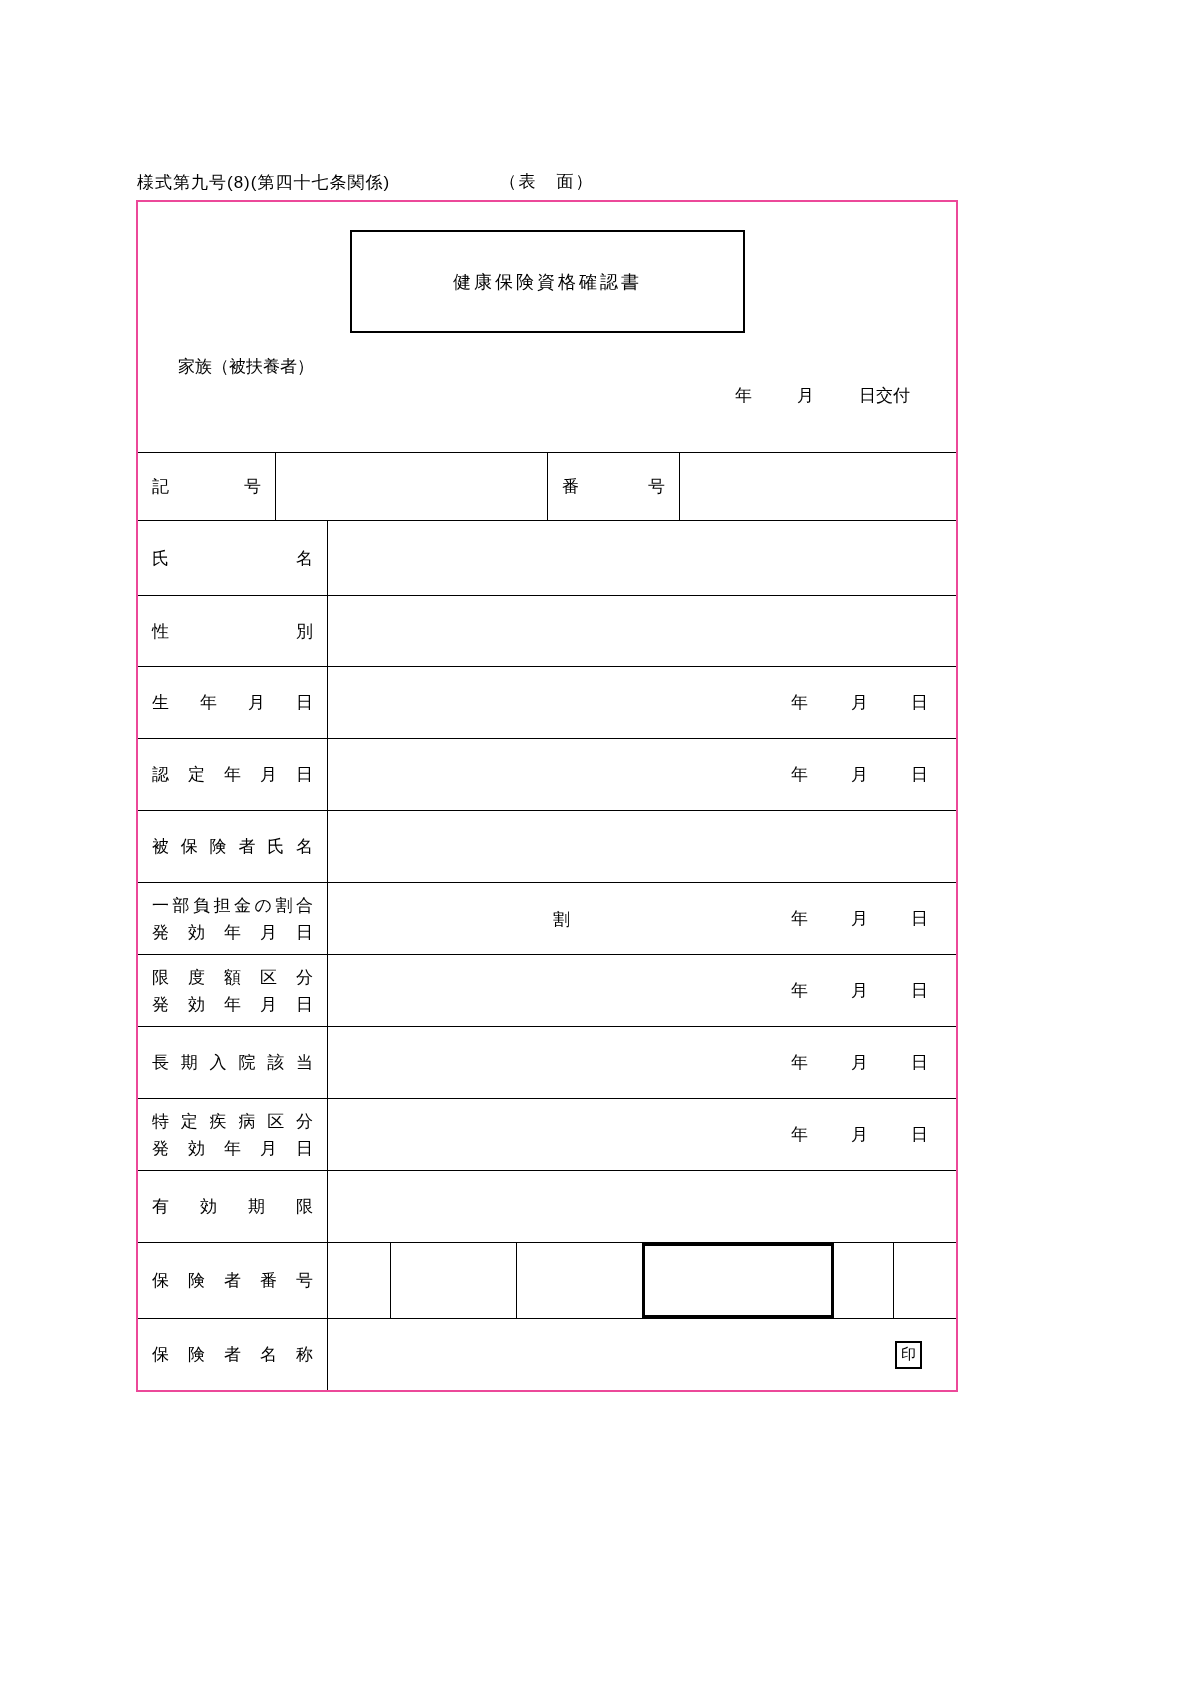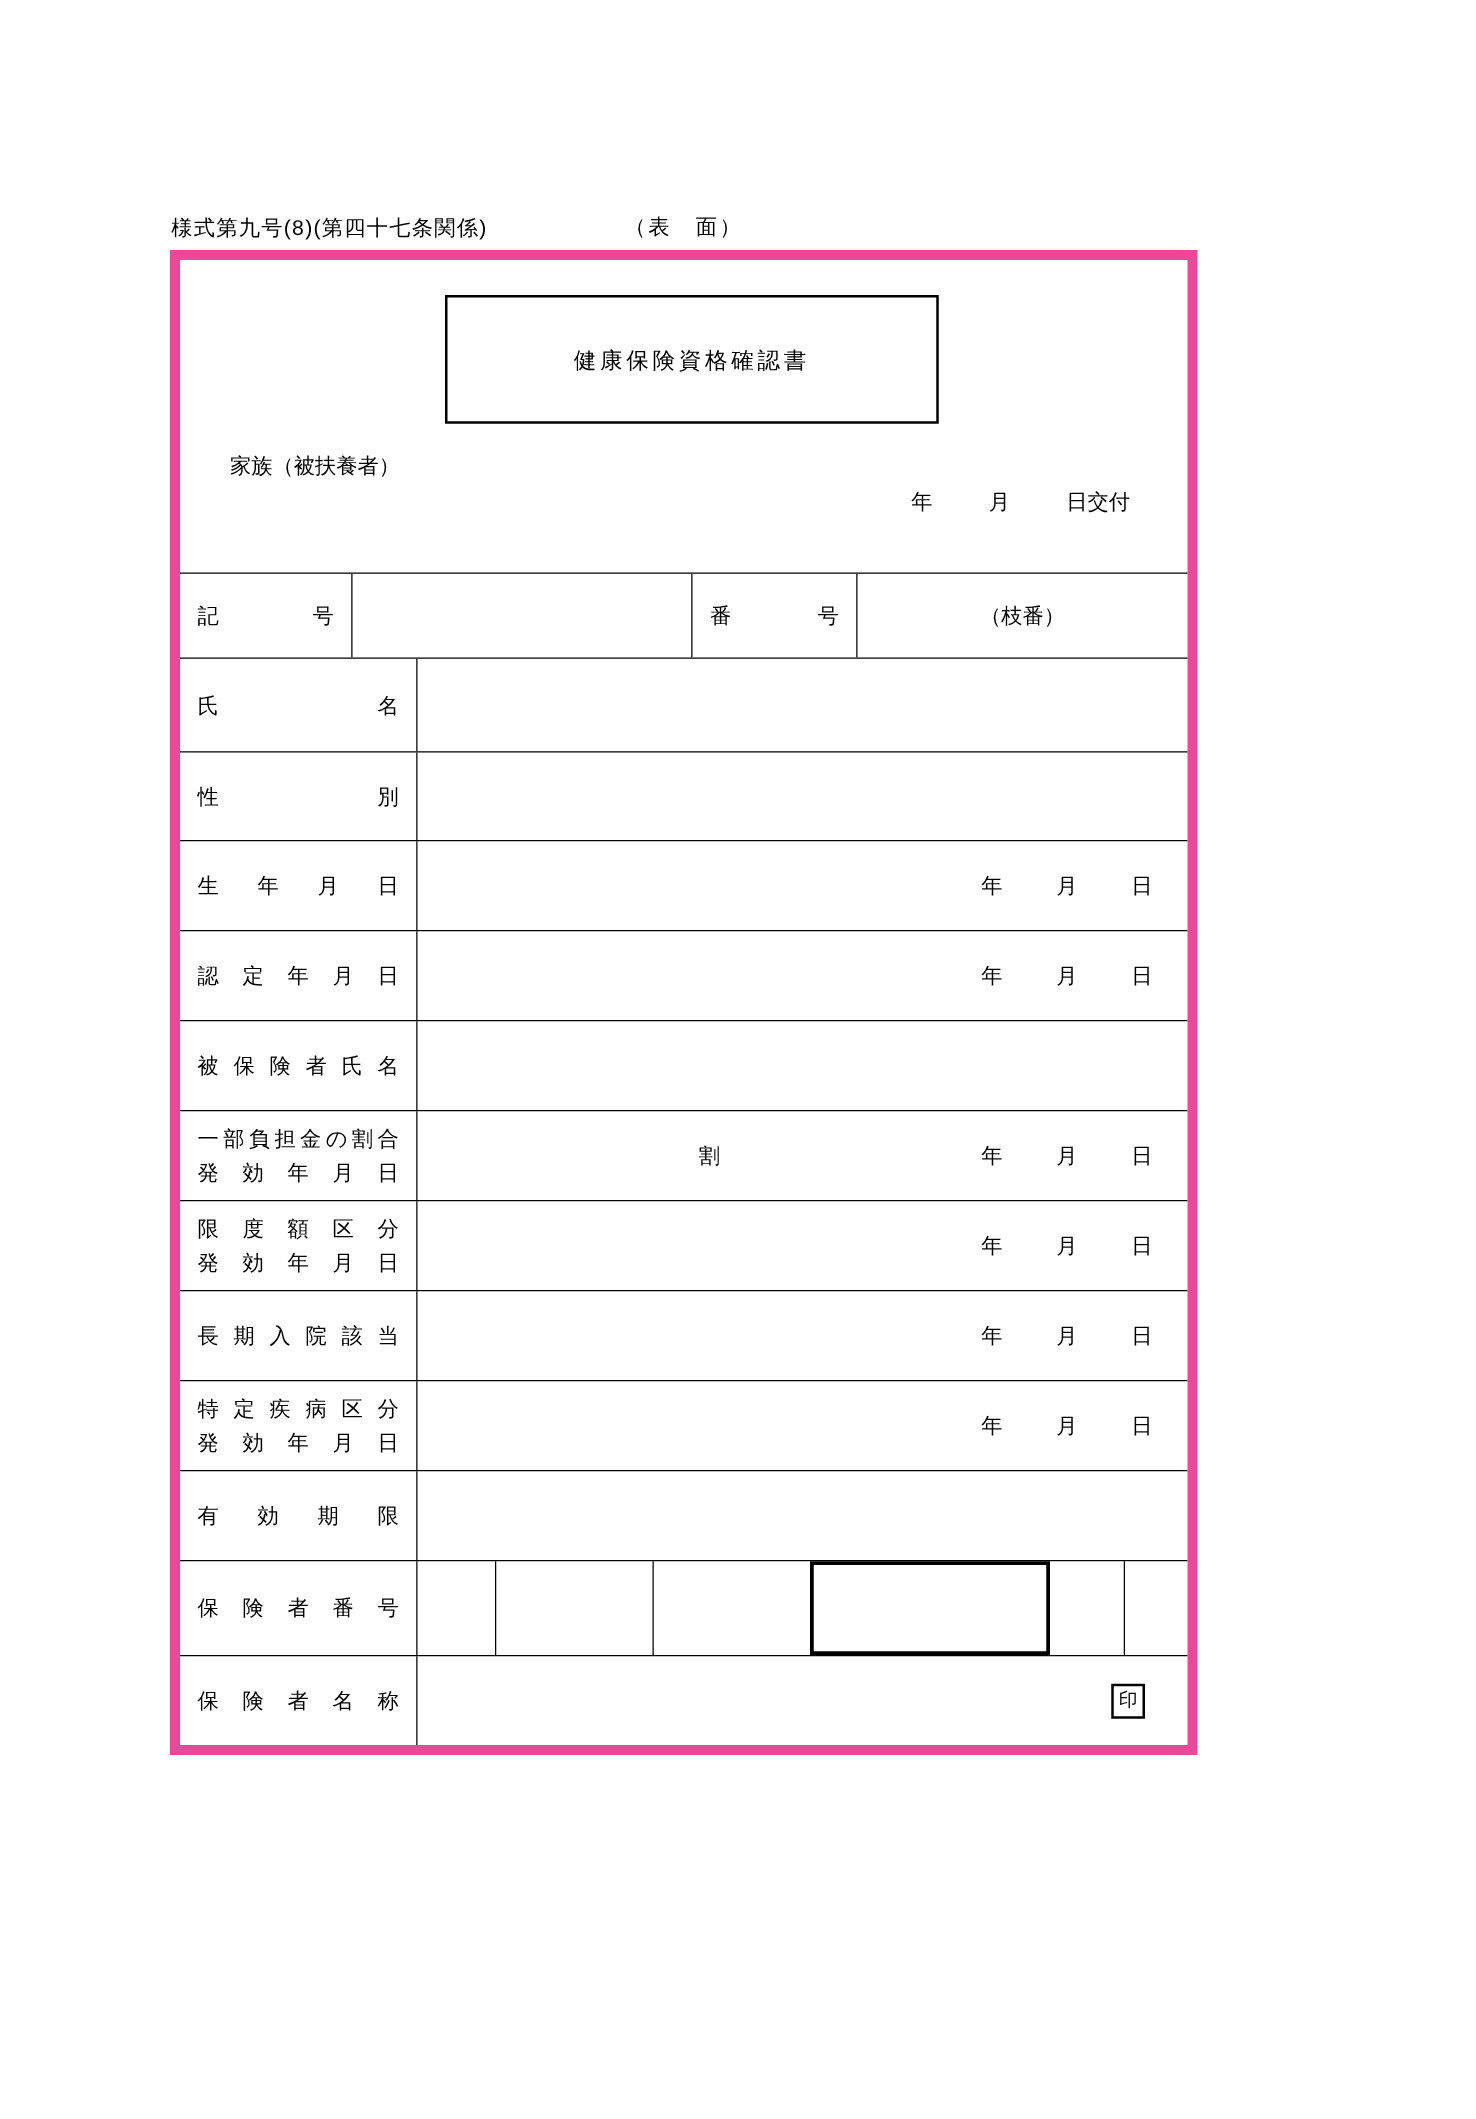--- a/index.html
+++ b/index.html
@@ -3,21 +3,21 @@
 <meta charset="utf-8">
 <style>
   html,body{margin:0;padding:0;background:#fff;}
   .page{
     position:relative;width:1181px;height:1695px;background:#ffffff;color:#000;
     font-family:"Liberation Sans","DejaVu Sans",sans-serif;font-size:17px;
   }
   .form-number{position:absolute;left:137px;top:136px;letter-spacing:1px;margin-top:35px;}
   .side-label{position:absolute;left:136px;top:170px;width:822px;text-align:center;letter-spacing:2px;}
 
-  .sheet{position:absolute;left:136px;top:200px;width:822px;border:8px solid #ec4899;box-sizing:border-box;background:#fff;}
+  .sheet{position:absolute;left:136px;top:200px;width:822px;border:2px solid #ec4899;box-sizing:border-box;background:#fff;}
 
   .header-section{position:relative;height:250px;}
   .title-box{
     position:absolute;left:212px;top:28px;width:395px;height:103px;
     border:2px solid #000;box-sizing:border-box;
     display:flex;align-items:center;justify-content:center;letter-spacing:3px;font-size:18px;
   }
   .family-label{position:absolute;left:40px;top:153px;}
   .issue-date{position:absolute;right:46px;top:182px;display:flex;gap:45px;}
 
@@ -83,23 +83,20 @@
             <span>号</span>
           </div>
       </div>
       <div class="cell cell-kigo-value"></div>
       <div class="cell cell-bango-label">
         <div class="spread">
             <span>番</span>
             <span>号</span>
           </div>
       </div>
-      <div class="cell cell-edaban">
-        <span>（枝番）</span>
-      </div>
     </div>
 
     <div class="row" style="height:75px;">
       <div class="label-cell">
         <div class="spread">
             <span>氏</span>
             <span>名</span>
           </div>
       </div>
       <div class="content-cell"></div>

